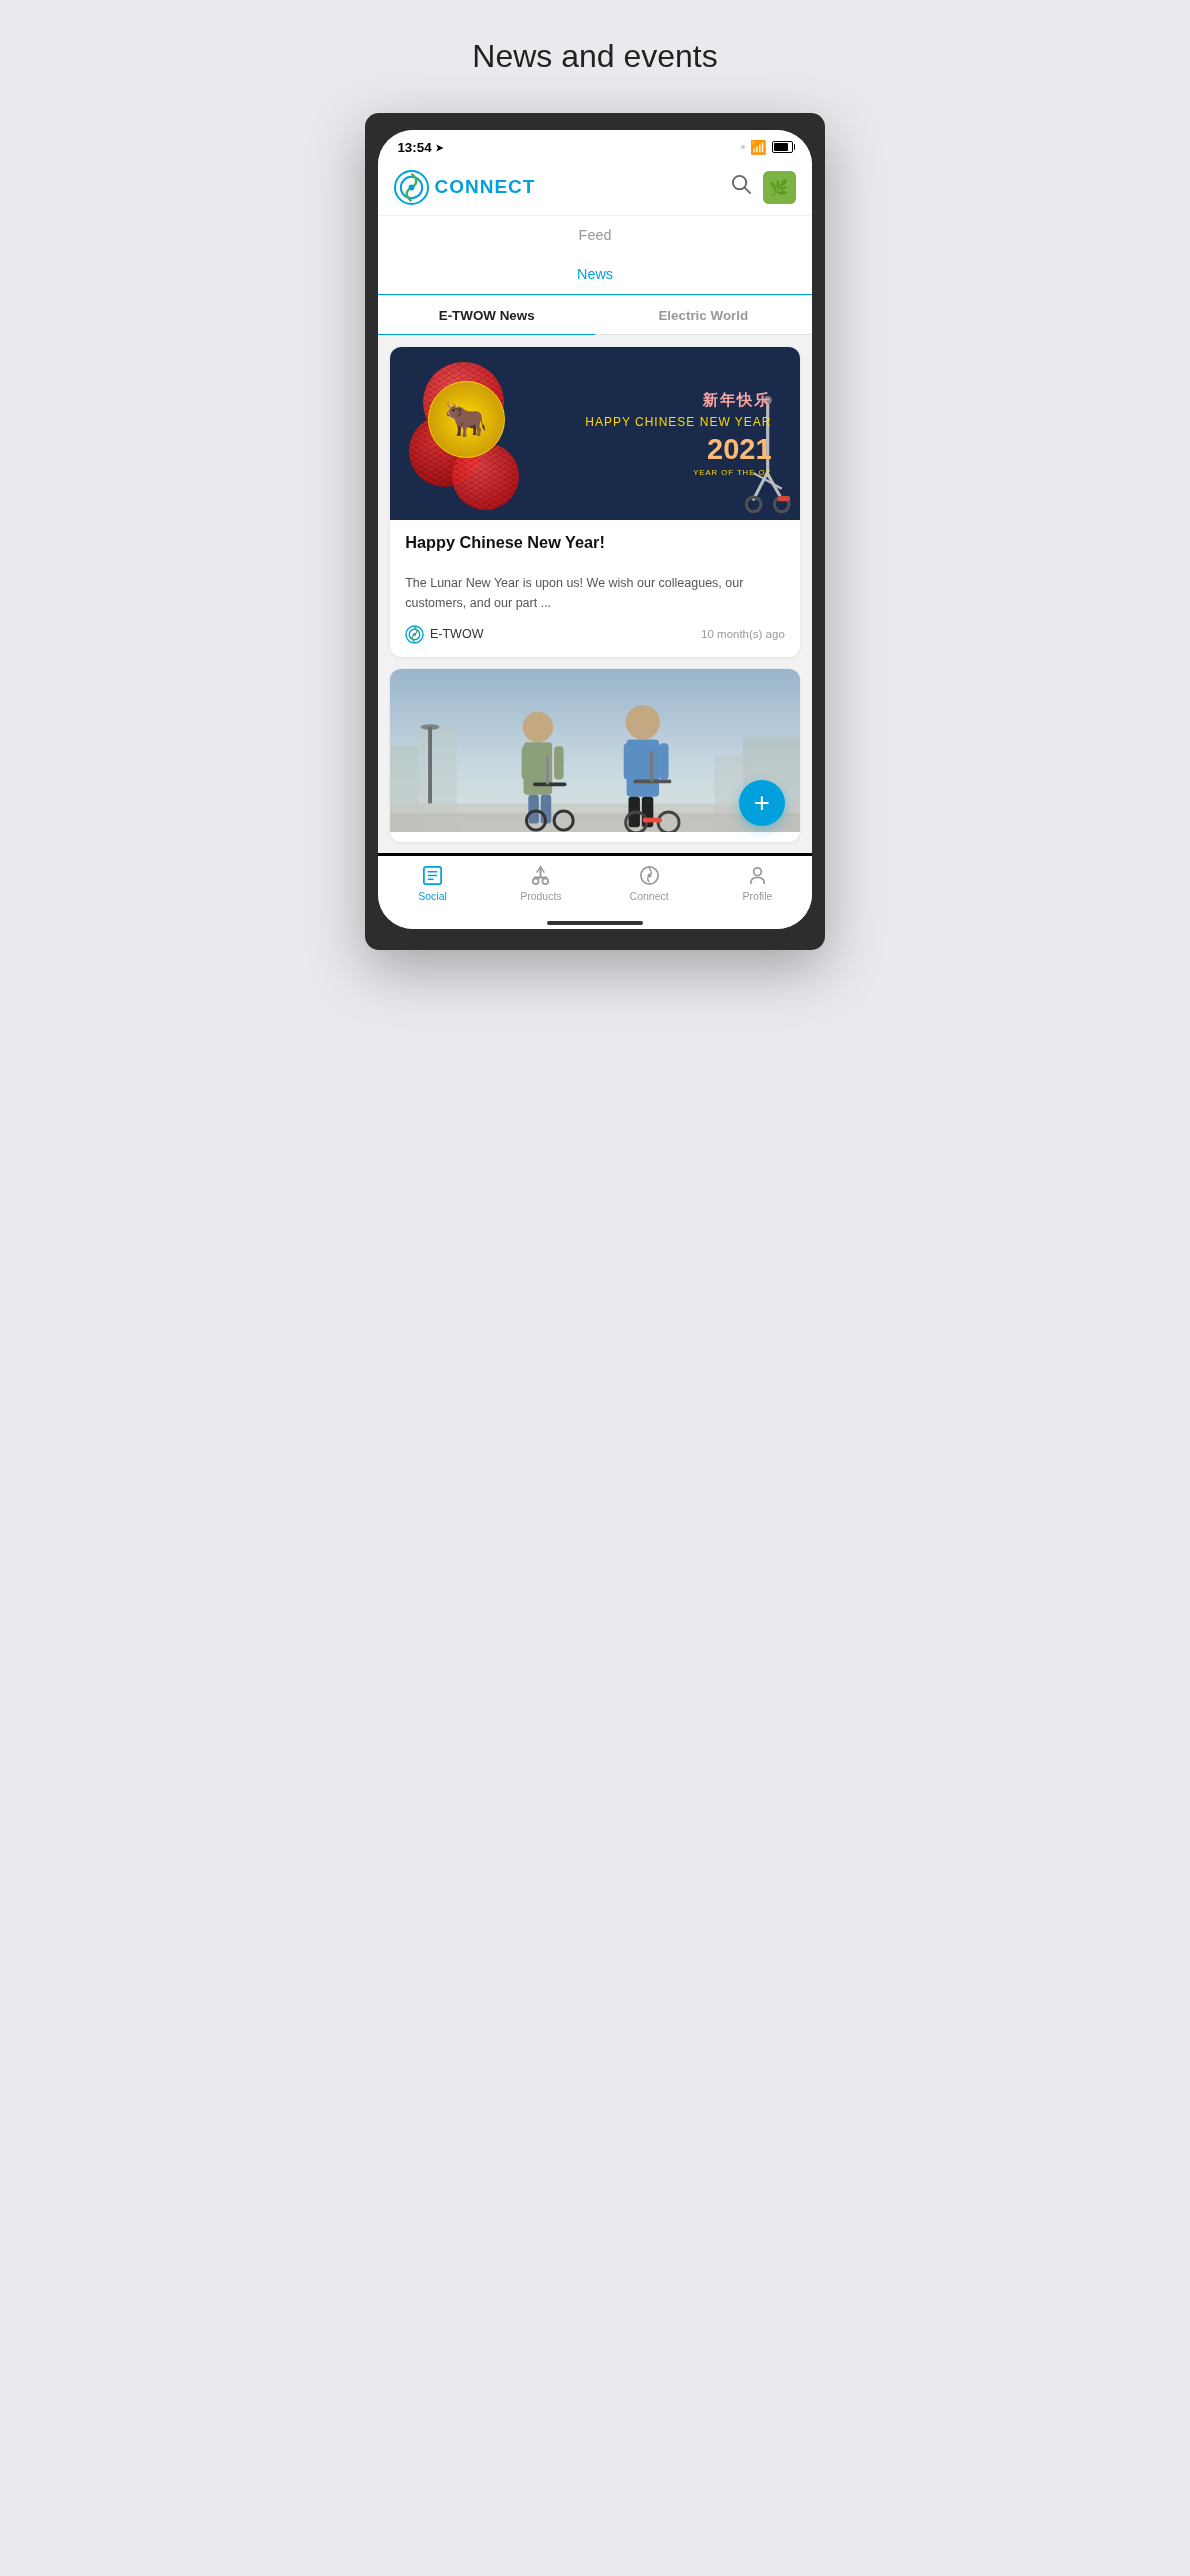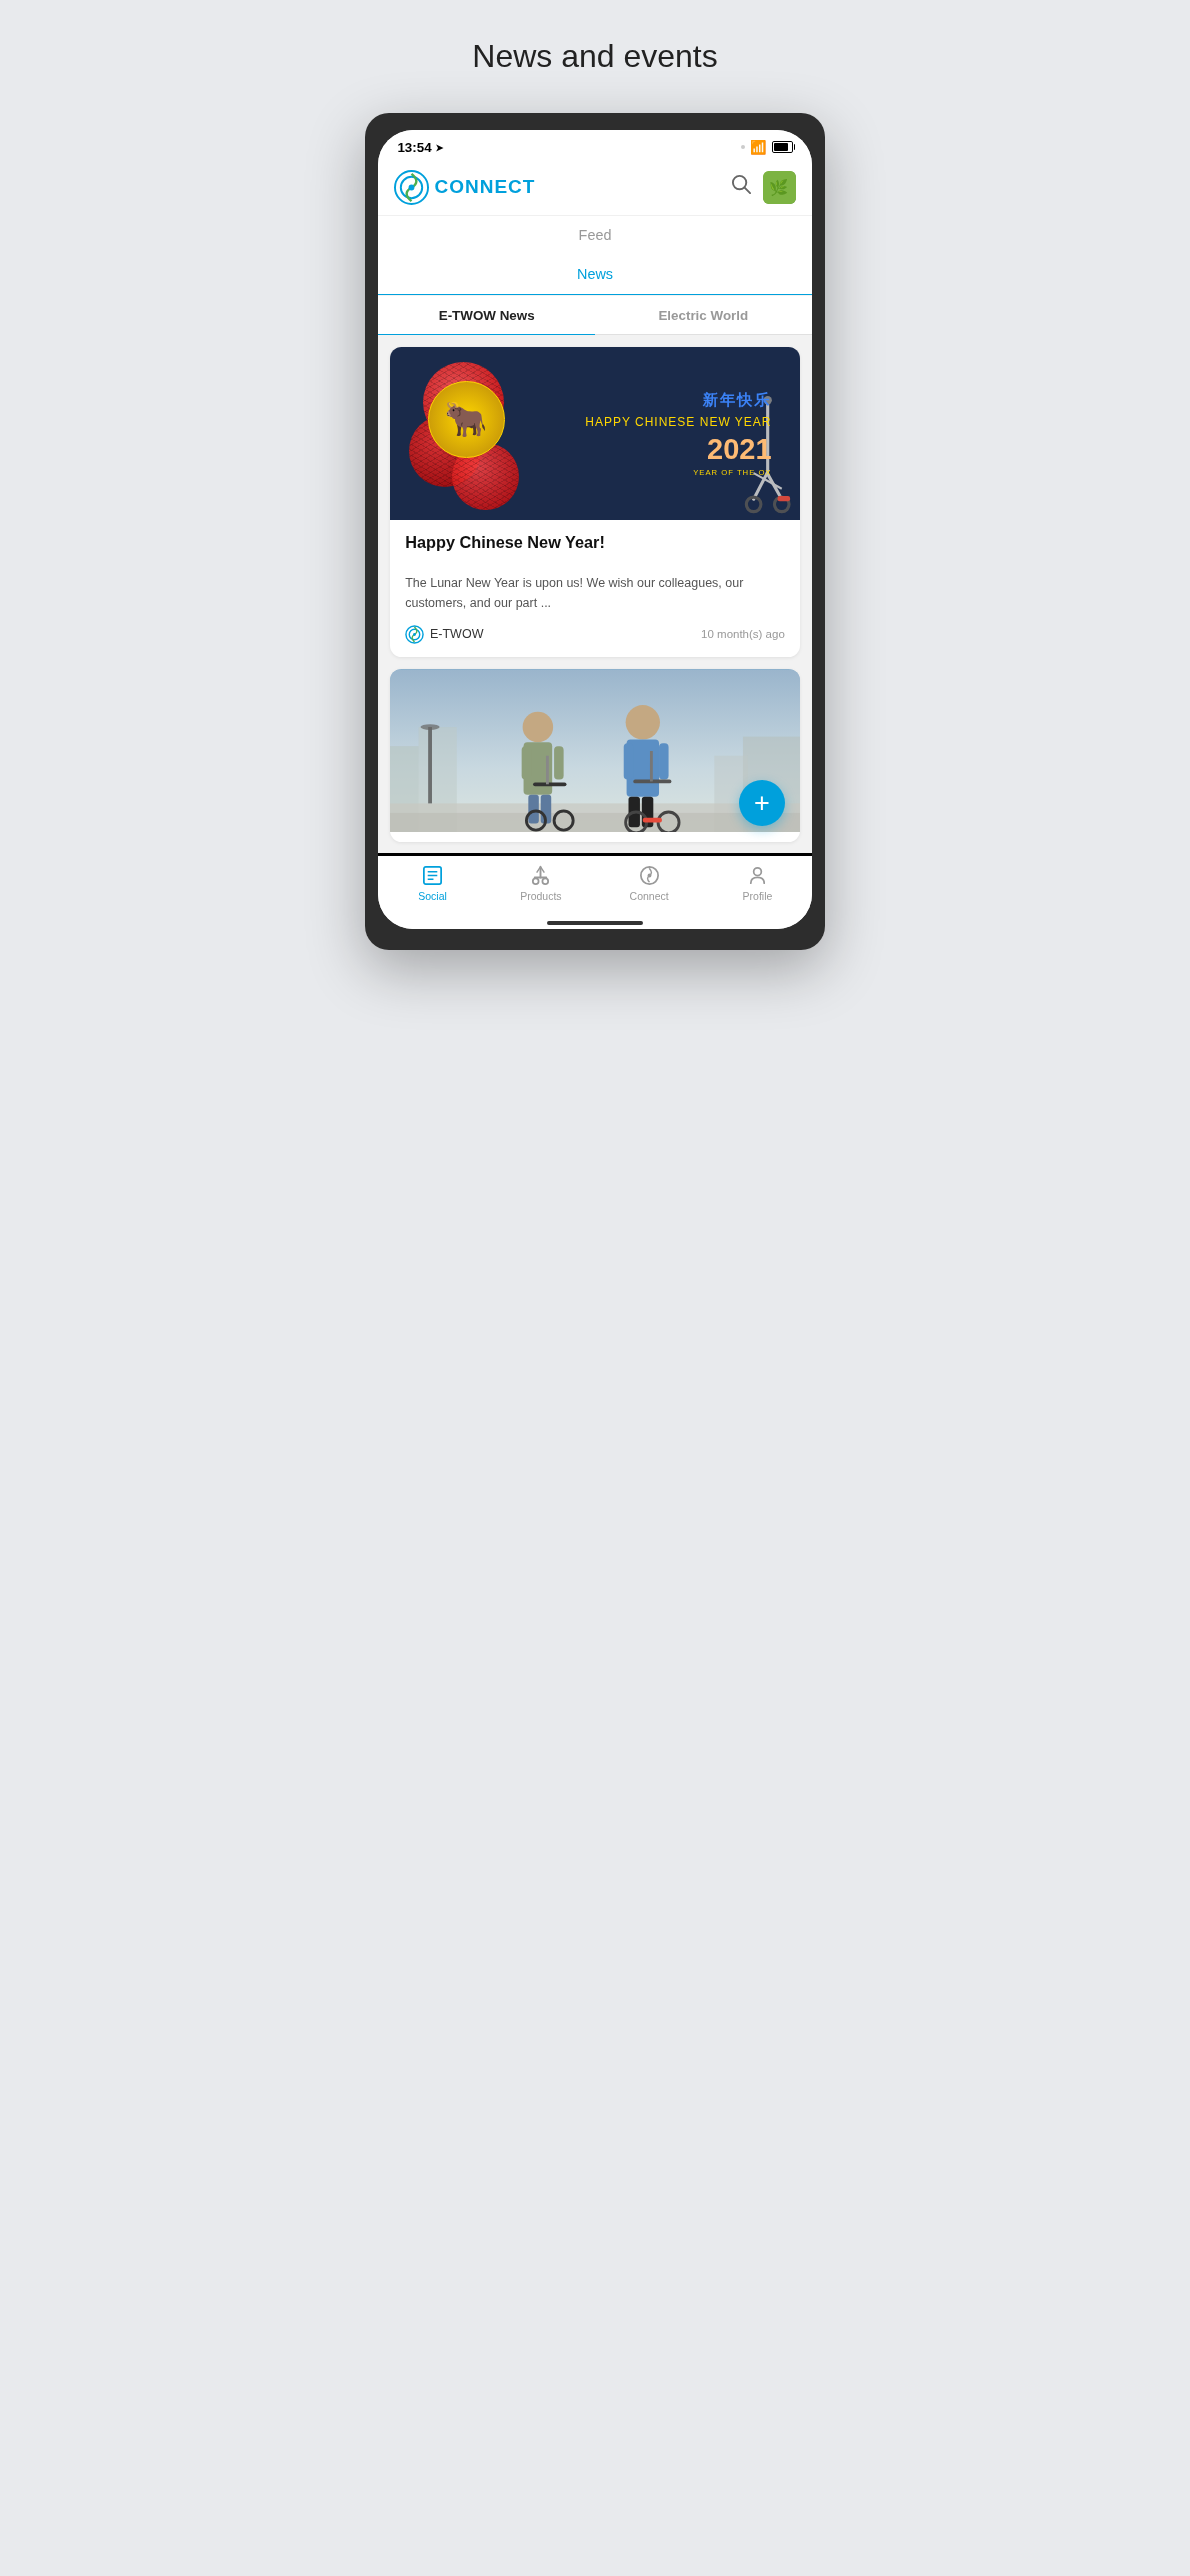--- a/index.html
+++ b/index.html
@@ -26,21 +26,21 @@
       font-size: 32px;
       font-weight: 300;
       color: #222;
       margin-bottom: 38px;
       text-align: center;
     }
 
     
     .phone-frame {
       background: #2d2d2d;
-      border-radius: 24px;
+      border-radius: 14px;
       padding: 17px 13.4px 21px;
       width: 100%;
       max-width: 460px;
       box-shadow: 0 19px 58px rgba(0,0,0,0.3);
       position: relative;
     }
 
     .phone-screen {
       background: #f2f2f2;
       border-radius: 35px;
@@ -465,21 +465,21 @@
                   <div style="position:absolute; inset:0; border-radius:50%; background: repeating-linear-gradient(30deg, transparent, transparent 3.8px, rgba(0,0,0,0.15) 3.8px, rgba(0,0,0,0.15) 4.8px), repeating-linear-gradient(-30deg, transparent, transparent 3.8px, rgba(0,0,0,0.15) 3.8px, rgba(0,0,0,0.15) 4.8px);"></div>
                 </div>
                 <div style="position:absolute; width:67px; height:67px; background:radial-gradient(circle at 40% 35%, #ff4444, #bb0000); border-radius:50%; top:86px; left:43px; opacity:0.85;">
                   <div style="position:absolute; inset:0; border-radius:50%; background: repeating-linear-gradient(30deg, transparent, transparent 3.8px, rgba(0,0,0,0.15) 3.8px, rgba(0,0,0,0.15) 4.8px), repeating-linear-gradient(-30deg, transparent, transparent 3.8px, rgba(0,0,0,0.15) 3.8px, rgba(0,0,0,0.15) 4.8px);"></div>
                 </div>
 
                 <div style="position:absolute; width:77px; height:77px; background:radial-gradient(circle, #FFD700, #B8860B); border-radius:50%; border:1.9px solid #FFD700; display:flex; align-items:center; justify-content:center; font-size:35px; top:24px; left:19px; z-index:4;">🐂</div>
               </div>
 
               <div class="cny-right" style="padding-right:9.6px;">
-                <div style="color:#3b82f6; font-size:15.3px; font-weight:bold; letter-spacing:1.9px;">新年快乐</div>
+                <div style="color:#fca5a5; font-size:15.3px; font-weight:bold; letter-spacing:1.9px;">新年快乐</div>
                 <div style="color:#FFD700; font-size:12px; letter-spacing:1px; text-transform:uppercase; margin-top:1.9px;">HAPPY CHINESE NEW YEAR</div>
                 <div style="color:#fdba74; font-size:29px; font-weight:900; line-height:1.1; margin-top:3.8px;">2021</div>
                 <div style="color:#FFD700; font-size:7.7px; letter-spacing:1px;">YEAR OF THE OX</div>
               </div>
 
               <svg style="position:absolute; right:0; bottom:0; height:125px; opacity:0.9;" viewBox="0 0 60 120" fill="none">
 
                 <rect x="27" y="5" width="3" height="70" fill="#ccc" rx="1.5"></rect>
                 <ellipse cx="28.5" cy="5" rx="4" ry="4" fill="#888"></ellipse>
                 <path d="M28 75 L15 100" stroke="#ccc" stroke-width="3" stroke-linecap="round"></path>

